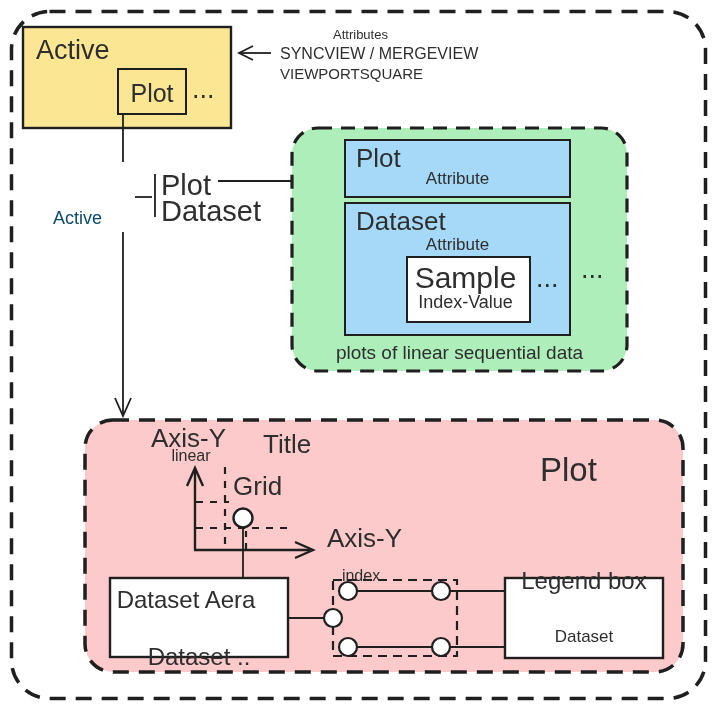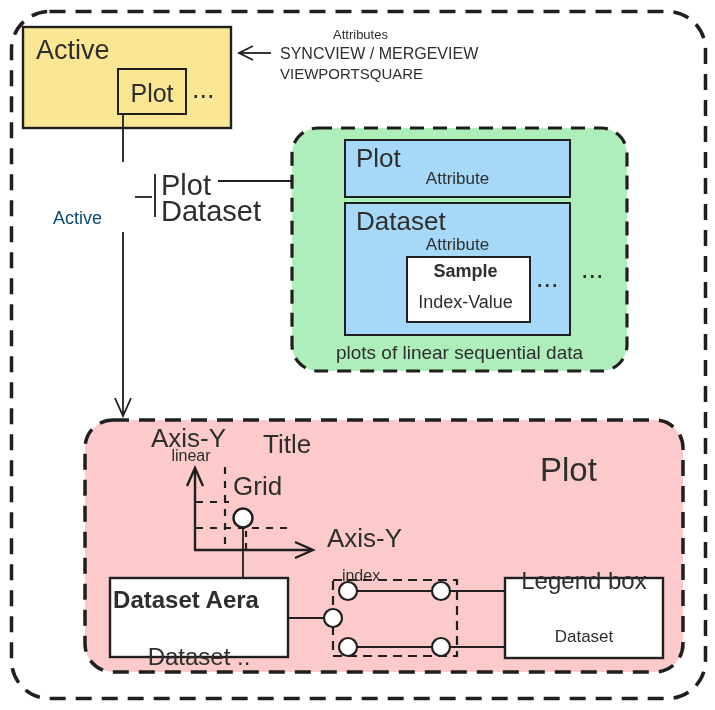--- a/index.html
+++ b/index.html
@@ -90,31 +90,31 @@
   <div class="lbl" style="left:280px;top:66px;font-size:15px;">VIEWPORTSQUARE</div>
 
   <div class="lbl" style="left:53px;top:209px;font-size:18px;color:#0c4a6e;">Active</div>
   <div class="lbl" style="left:161px;top:170px;font-size:29px;">Plot</div>
   <div class="lbl" style="left:161px;top:196px;font-size:29px;">Dataset</div>
 
   <div class="lbl" style="left:356px;top:144px;font-size:26px;">Plot</div>
   <div class="lbl ctr" style="left:345px;top:170px;width:225px;font-size:17px;">Attribute</div>
   <div class="lbl" style="left:356px;top:207px;font-size:26px;">Dataset</div>
   <div class="lbl ctr" style="left:345px;top:236px;width:225px;font-size:17px;">Attribute</div>
-  <div class="lbl ctr" style="left:407px;top:262px;width:117px;font-size:18px;font-weight:bold;">Sample</div>
+  <div class="lbl ctr" style="left:407px;top:262px;width:117px;font-size:30px;">Sample</div>
   <div class="lbl ctr" style="left:407px;top:293px;width:117px;font-size:18px;">Index-Value</div>
   <div class="lbl" style="left:536px;top:264px;font-size:27px;">...</div>
   <div class="lbl" style="left:581px;top:255px;font-size:27px;">...</div>
   <div class="lbl ctr" style="left:292px;top:343px;width:335px;font-size:19px;">plots of linear sequential data</div>
 
   <div class="lbl" style="left:540px;top:452px;font-size:33px;">Plot</div>
   <div class="lbl" style="left:151px;top:424px;font-size:26px;">Axis-Y</div>
   <div class="lbl ctr" style="left:151px;top:447px;width:80px;font-size:16px;">linear</div>
   <div class="lbl" style="left:263px;top:430px;font-size:26px;">Title</div>
   <div class="lbl" style="left:233px;top:472px;font-size:26px;">Grid</div>
   <div class="lbl" style="left:327px;top:524px;font-size:26px;">Axis-Y</div>
   <div class="lbl ctr" style="left:327px;top:548px;width:68px;font-size:16px;margin-top:19px;">index</div>
-  <div class="lbl ctr" style="left:110px;top:587px;width:152px;font-size:24px;font-weight:bold;">Dataset Aera</div>
+  <div class="lbl ctr" style="left:110px;top:587px;width:152px;font-size:24px;">Dataset Aera</div>
   <div class="lbl ctr" style="left:110px;top:623px;width:178px;font-size:24px;margin-top:21px;">Dataset ..</div>
   <div class="lbl ctr" style="left:505px;top:568px;width:158px;font-size:24px;">Legend box</div>
   <div class="lbl ctr" style="left:505px;top:628px;width:158px;font-size:17px;">Dataset</div>
 
 </div>
 
 </body></html>

